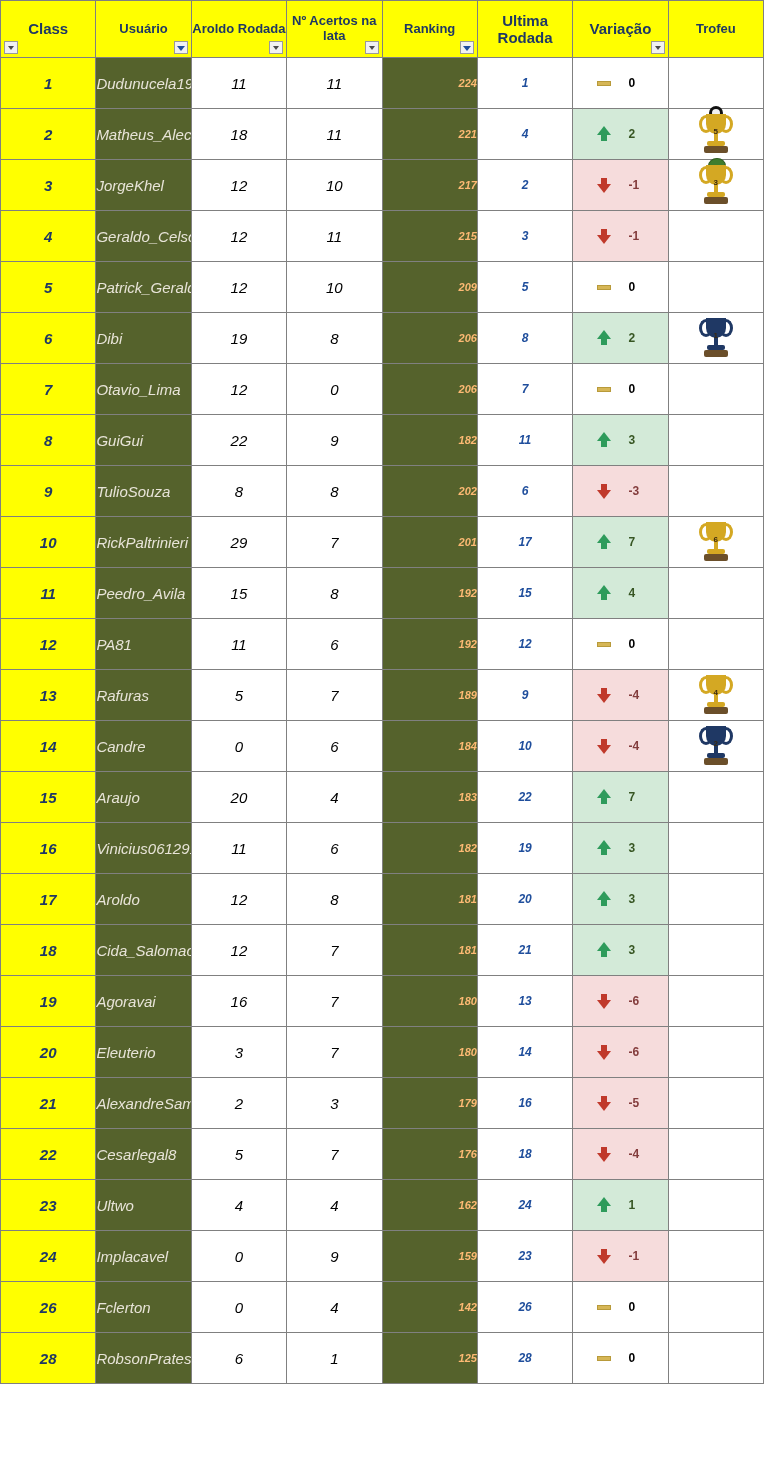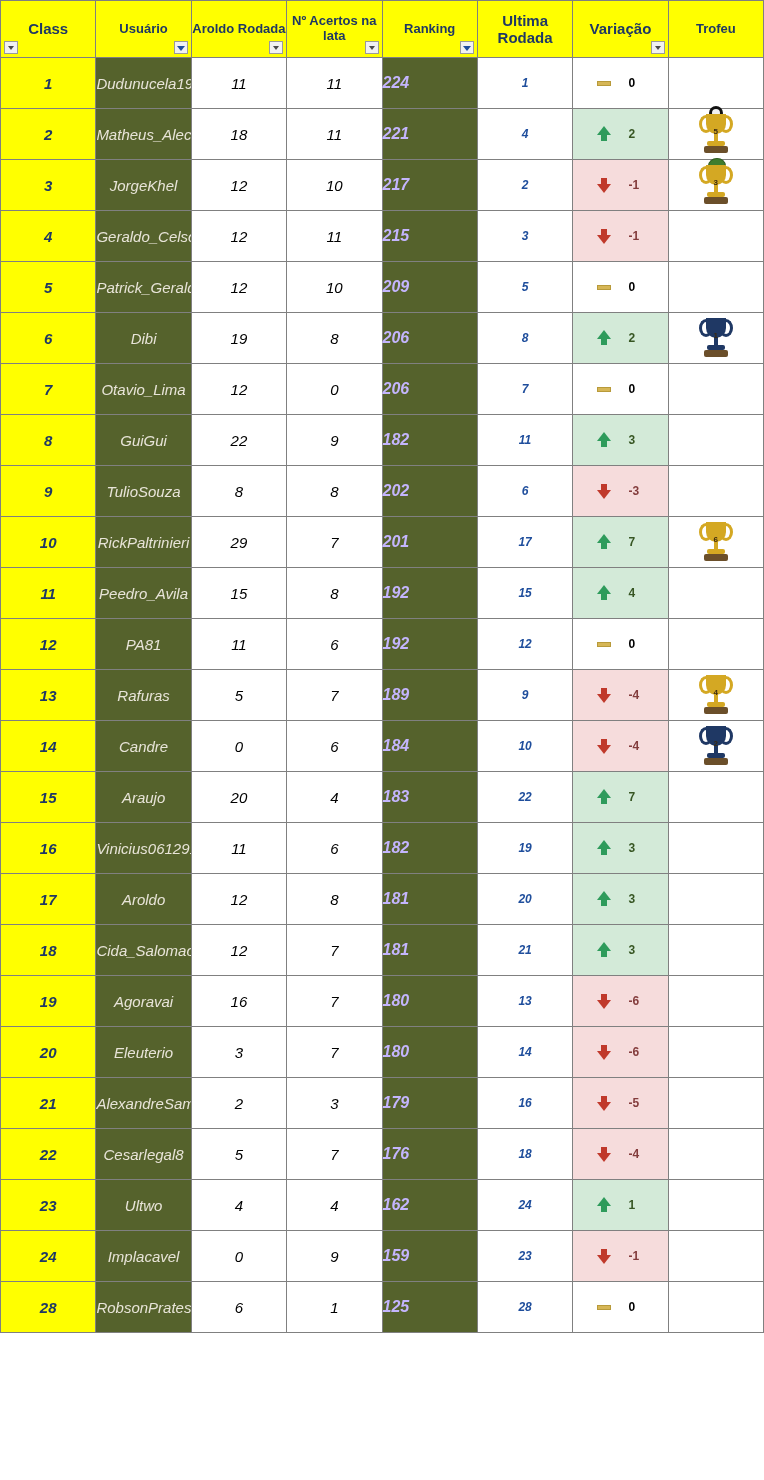--- a/index.html
+++ b/index.html
@@ -86,37 +86,36 @@
   }
   td.user-cell {
     background: #55622c;
     color: #e8e4d8;
     font-style: italic;
     font-size: 15px;
     padding-left: 12px;
     width: 194px;
     white-space: nowrap;
     overflow: hidden;
-    text-align: center;
   }
   td.num-cell {
     background: #ffffff;
     color: #000000;
     font-style: italic;
     font-size: 15px;
     text-align: center;
     width: 94px;
   }
   td.rank-cell {
     background: #55622c;
-    color: #c4b5fd;
+    color: #fdba74;
     font-weight: bold;
     font-style: italic;
-    font-size: 16px;
-    text-align: left;
+    font-size: 11px;
+    text-align: right;
     width: 73px;
   }
   td.last-cell {
     color: #1f4e9c;
     font-weight: bold;
     font-style: italic;
     font-size: 12px;
     text-align: center;
     width: 48px;
     background: #ffffff;
@@ -667,20 +666,35 @@
         <td class="last-cell">23</td>
         <td class="var-cell down">
           <span class="var-inner">
             <span class="arrow down"></span>
             <span class="var-val">-1</span>
           </span>
         </td>
         <td class="trophy-cell"></td>
       </tr>
       <tr>
+        <td class="class-cell">26</td>
+        <td class="user-cell">Fclerton</td>
+        <td class="num-cell">0</td>
+        <td class="num-cell">4</td>
+        <td class="rank-cell">142</td>
+        <td class="last-cell">26</td>
+        <td class="var-cell flat">
+          <span class="var-inner">
+            <span class="arrow flat"></span>
+            <span class="var-val">0</span>
+          </span>
+        </td>
+        <td class="trophy-cell"></td>
+      </tr>
+      <tr>
         <td class="class-cell">28</td>
         <td class="user-cell">RobsonPrates</td>
         <td class="num-cell">6</td>
         <td class="num-cell">1</td>
         <td class="rank-cell">125</td>
         <td class="last-cell">28</td>
         <td class="var-cell flat">
           <span class="var-inner">
             <span class="arrow flat"></span>
             <span class="var-val">0</span>

